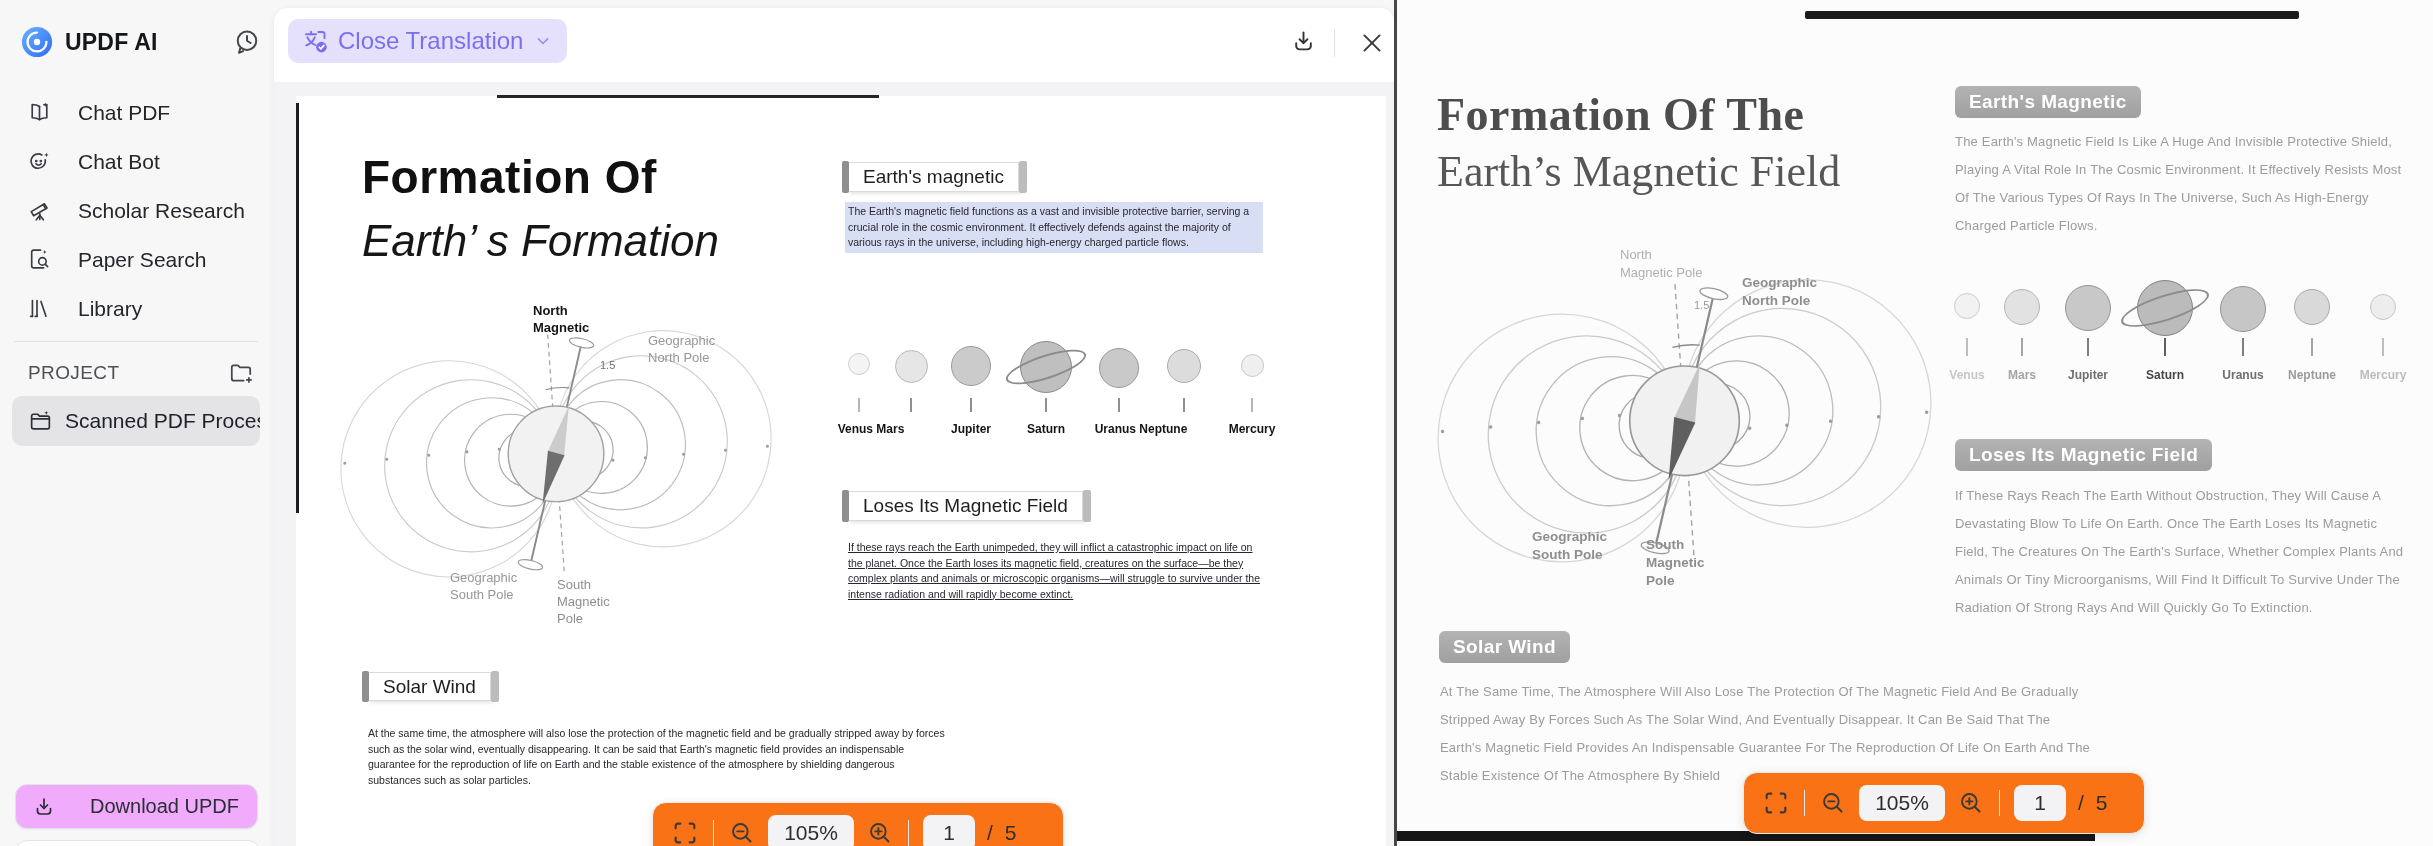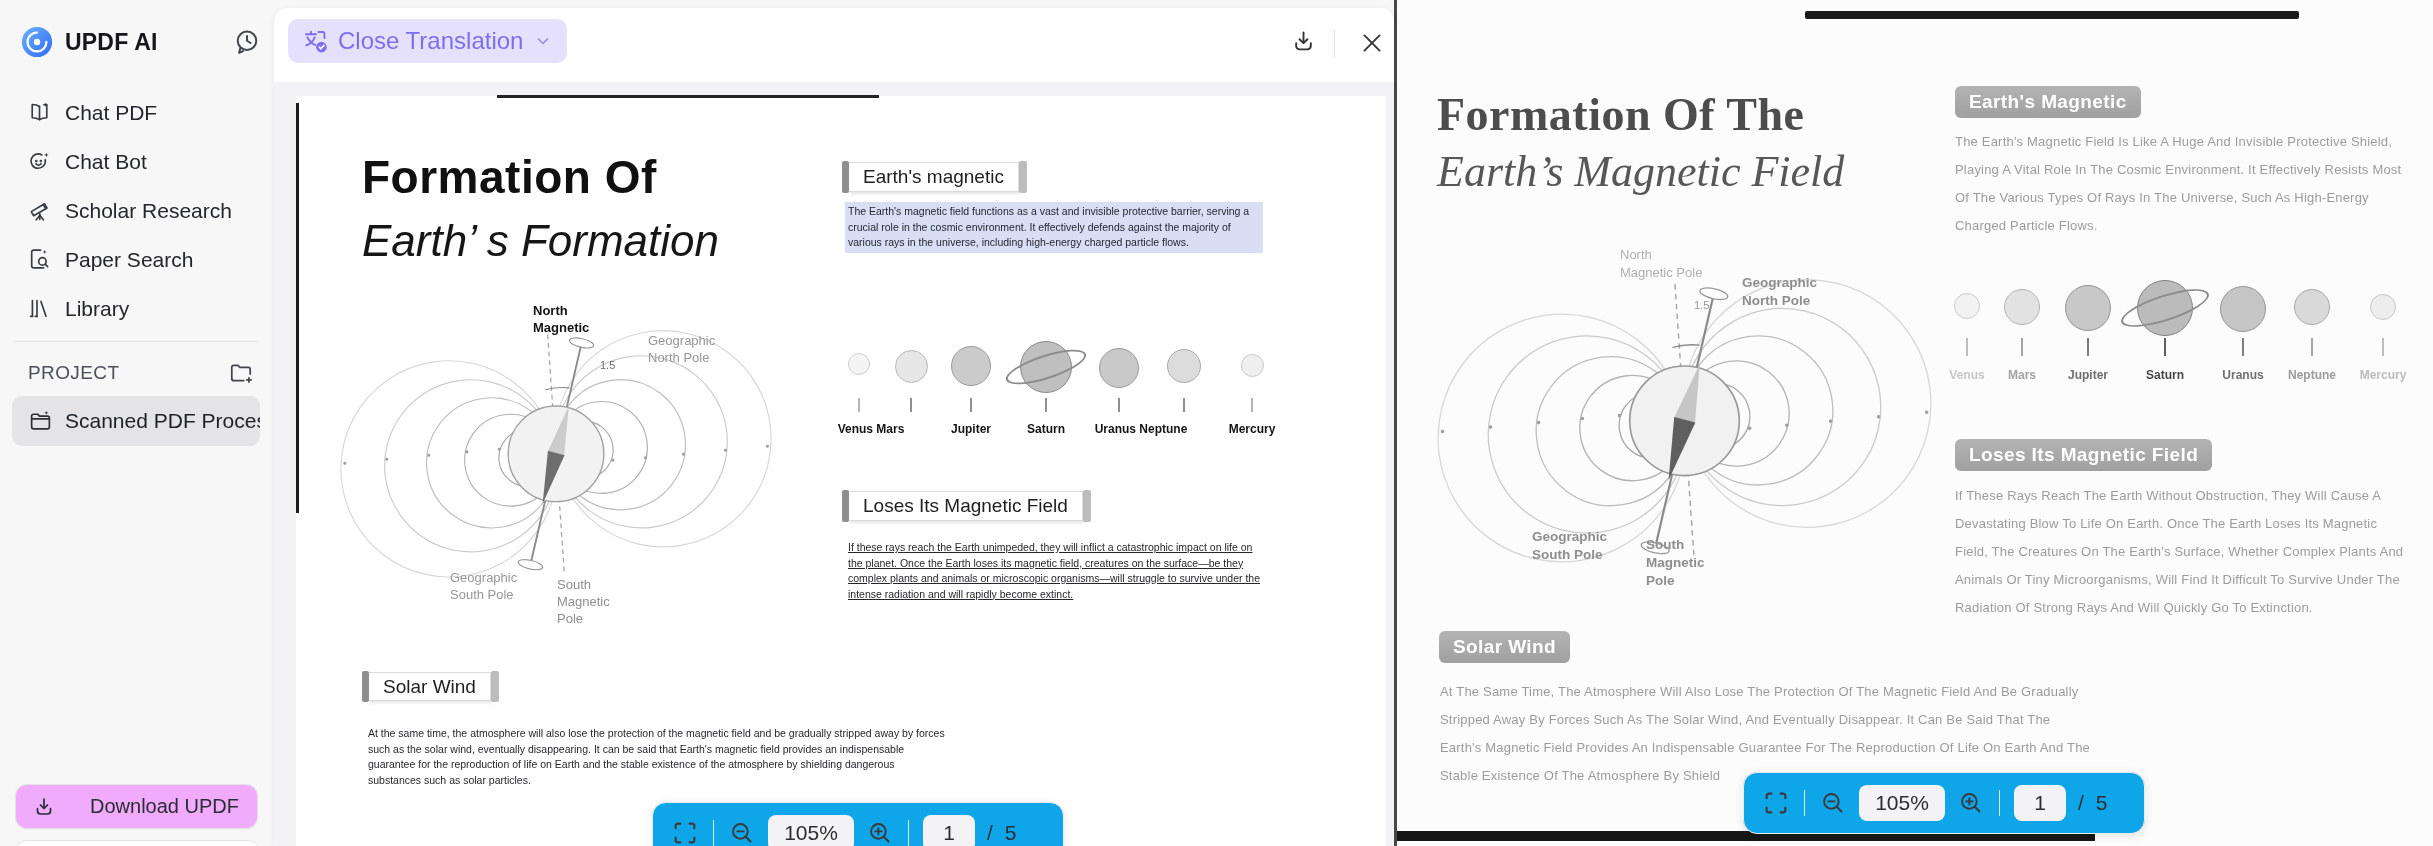--- a/index.html
+++ b/index.html
@@ -8,21 +8,21 @@
   .abs{position:absolute;}
   svg{display:block;}
 
   
   .sidebar{position:absolute;left:0;top:0;width:272px;height:846px;background:#f7f7f8;}
   .brand-row{position:absolute;left:20px;top:16px;width:236px;height:52px;display:flex;align-items:center;}
   .brand-text{font-size:23px;font-weight:bold;color:#15171a;margin-left:11px;letter-spacing:.2px;}
   .history-btn{position:absolute;right:8px;top:11px;width:30px;height:30px;cursor:pointer;}
   .nav{position:absolute;left:0;top:88px;width:272px;}
   .nav-item{height:49px;display:flex;align-items:center;padding-left:27px;cursor:pointer;}
-  .nav-item .lbl{font-size:21px;color:#23262b;margin-left:13px;}
+  .nav-item .lbl{font-size:21px;color:#23262b;margin-left:26px;}
   .side-divider{position:absolute;left:14px;top:341px;width:244px;height:1px;background:#e2e2e4;}
   .project-row{position:absolute;left:0;top:355px;width:272px;height:36px;display:flex;align-items:center;}
   .project-lbl{font-size:19px;color:#4c5057;margin-left:28px;letter-spacing:.4px;flex:1;}
   .newproj-btn{margin-right:18px;width:26px;height:26px;cursor:pointer;}
   .proj-item{position:absolute;left:12px;top:396px;width:248px;height:50px;background:#e4e4e7;border-radius:10px;
              display:flex;align-items:center;padding-left:16px;box-sizing:border-box;cursor:pointer;}
   .proj-item .lbl{font-size:21px;color:#1d2025;margin-left:12px;white-space:nowrap;overflow:hidden;}
   .download-btn{position:absolute;left:15px;top:784px;width:243px;height:45px;background:#f0abfc;border:1px solid #e3e3e6;
                 border-radius:12px;display:flex;align-items:center;box-sizing:border-box;cursor:pointer;
                 box-shadow:0 1px 2px rgba(0,0,0,.04);}
@@ -63,30 +63,30 @@
   .plabel{position:absolute;transform:translateX(-50%);font-size:12px;font-weight:bold;color:#141414;white-space:nowrap;}
 
   
   .panel-sep{position:absolute;left:1394px;top:0;width:3px;height:846px;background:#474747;}
   .right-panel{position:absolute;left:1397px;top:0;width:1036px;height:846px;background:#fcfcfc;}
   .band-top{position:absolute;left:1805px;top:11px;width:494px;height:8px;background:#1b1b1b;border-radius:2px;}
   .band-bottom{position:absolute;left:1397px;top:831px;width:698px;height:10px;background:#161616;}
 
   .rd-title1{position:absolute;left:1437px;top:88px;font-family:"Liberation Serif",serif;font-weight:bold;
              font-size:46px;color:#4d4d4d;letter-spacing:.5px;}
-  .rd-title2{position:absolute;left:1437px;top:146px;font-family:"Liberation Serif",serif;font-style:italic;
+  .rd-title2{position:absolute;left:1437px;top:146px;font-family:"Liberation Serif",serif;
              font-size:44px;color:#575757;}
   .badge{position:absolute;background:linear-gradient(#b3b3b3,#a0a0a0);color:#fff;font-weight:bold;font-size:19px;
          padding:5px 14px;border-radius:6px;letter-spacing:.4px;}
   .rd-body{position:absolute;font-size:13px;line-height:28px;color:#9c9c9c;letter-spacing:.2px;}
   .rd-diag-label{position:absolute;white-space:pre-line;line-height:1.35;}
   .plabel.r{font-weight:bold;}
 
   
-  .view-toolbar{position:absolute;background:#0ea5e9;border:1px solid #ececee;border-radius:14px;
+  .view-toolbar{position:absolute;background:#f97316;border:1px solid #ececee;border-radius:14px;
                 box-shadow:0 2px 10px rgba(0,0,0,.10);display:flex;align-items:center;padding:0 18px;box-sizing:border-box;}
   .vt-btn{width:28px;height:28px;cursor:pointer;flex:none;}
   .vt-div{width:1px;height:26px;background:#e6e6e8;margin:0 14px;flex:none;}
   .vt-pill{background:#f3f3f5;border-radius:8px;height:36px;display:flex;align-items:center;justify-content:center;
            font-size:21px;color:#2e2e31;flex:none;cursor:pointer;}
   .vt-sep-text{font-size:21px;color:#2e2e31;margin-left:12px;white-space:nowrap;}
 </style>
 </head>
 <body>
 

